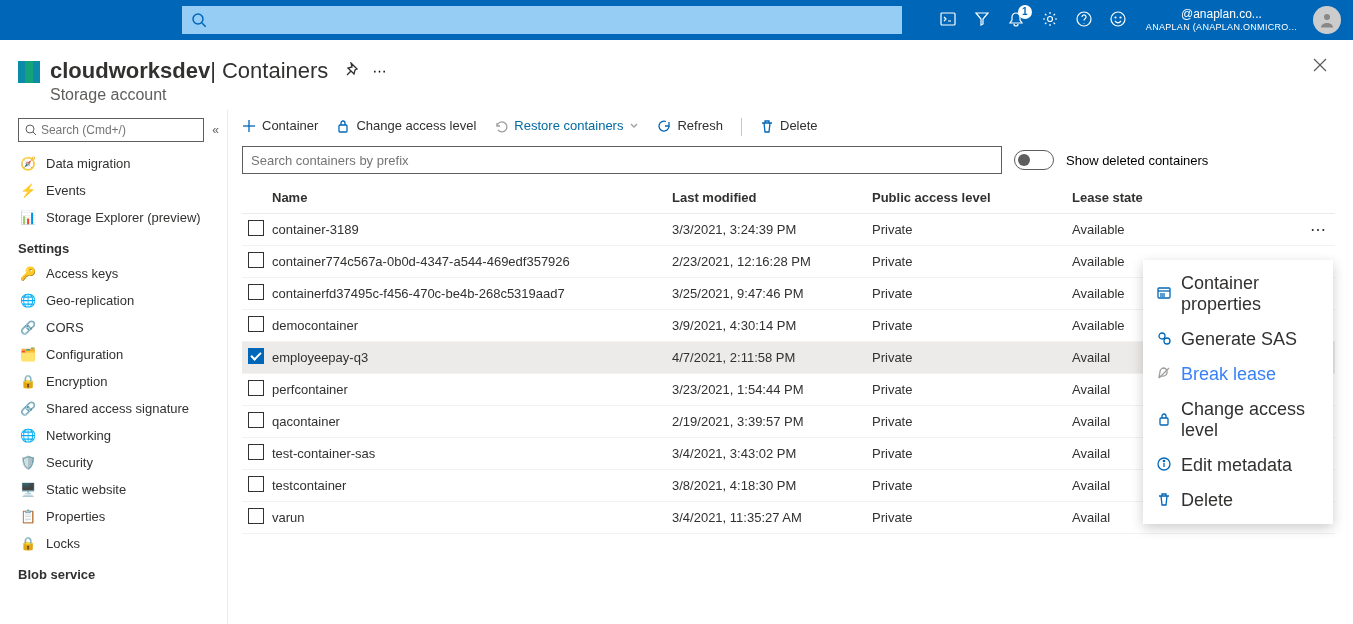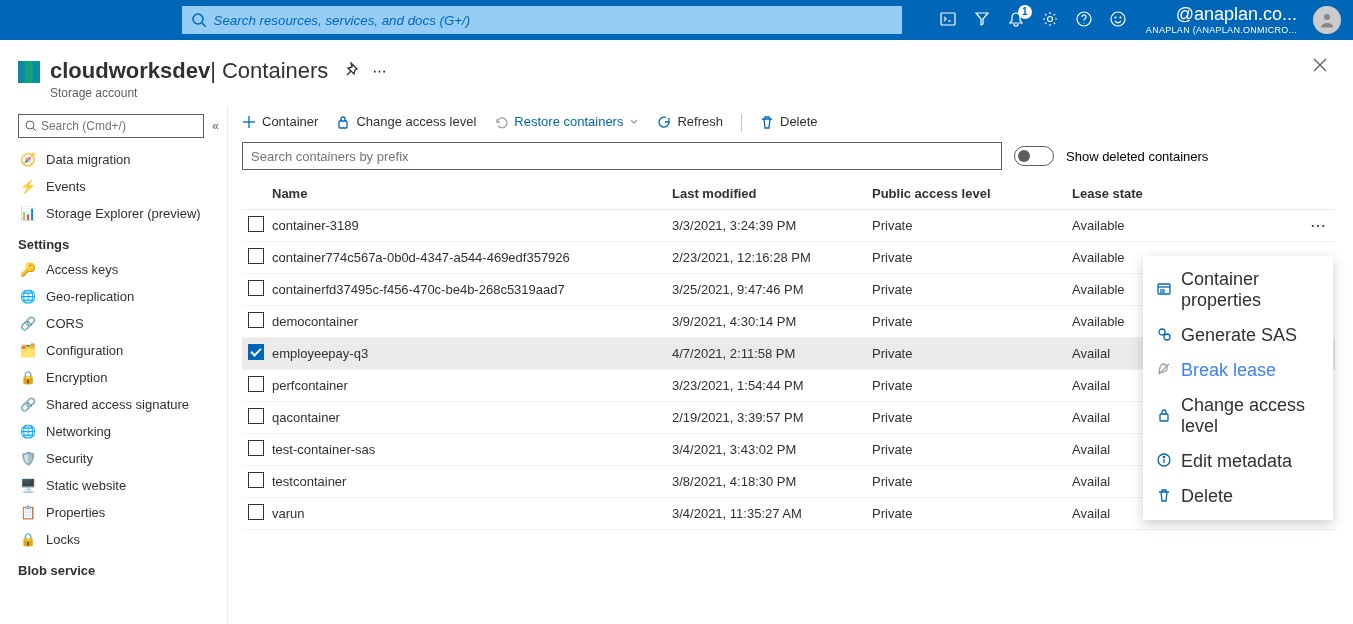--- a/index.html
+++ b/index.html
@@ -60,21 +60,21 @@
       font-weight: 600;
       display: flex; align-items: center; justify-content: center;
     }
     .topbar-account {
       text-align: right;
       color: #fff;
       font-size: 11px;
       line-height: 1.2;
       margin-left: 12px;
     }
-    .topbar-account .line1 { font-size: 18px; }
+    .topbar-account .line1 { font-size: 12px; text-align: center; }
     .topbar-account .line2 { font-size: 9px; letter-spacing: 0.3px; }
     .avatar {
       width: 28px; height: 28px; border-radius: 50%; background: #ccc;
       margin-left: 8px;
       display: flex; align-items: center; justify-content: center;
     }
     .avatar svg { width: 18px; height: 18px; fill: #888; }
 
     
     .page-header {
@@ -84,21 +84,21 @@
     }
     .header-icon {
       width: 22px; height: 22px;
       background: linear-gradient(90deg, #0b8ba7 33%, #13a279 33% 66%, #0b8ba7 66%);
       margin-right: 10px;
       margin-top: 3px;
     }
     .header-title-block { display: flex; flex-direction: column; }
     .header-title { font-size: 22px; font-weight: 400; color: #323130; display:flex; align-items:center;}
     .header-title .bold { font-weight: 600; }
-    .header-subtitle { font-size: 12px; color: #605e5c; margin-top: 2px; }
+    .header-subtitle { font-size: 16px; color: #605e5c; margin-top: 2px; }
     .header-actions { margin-left: 16px; display: flex; gap: 14px; align-items:center; margin-top:4px;}
     .header-actions svg { width: 14px; height: 14px; stroke: #323130; fill: none; stroke-width:1.3;}
     .header-close {
       margin-left: auto;
       margin-right: 8px;
       cursor: pointer;
     }
     .header-close svg { width: 14px; height: 14px; stroke: #605e5c; stroke-width: 1.3; fill: none; }
 
     
@@ -246,21 +246,20 @@
   </style>
 </head>
 <body>
 
 <div class="top-bar">
   <div class="search-global">
     <svg>
         <circle cx="6" cy="6" r="5"></circle>
         <line x1="10" y1="10" x2="14" y2="14"></line>
       </svg>
-    <input type="text" placeholder="Search resources, services, and docs (G+/)" style="">
   </div>
   <div class="topbar-spacer"></div>
   <div class="topbar-icons">
     <span class="topbar-icon"><svg>
           <rect x="1" y="2" width="14" height="12" rx="1"></rect>
           <path d="M4 6l2 2-2 2M8 10h3"></path>
         </svg></span>
     <span class="topbar-icon"><svg>
           <path d="M2 2h12l-5 6v5l-2 1v-6z"></path>
         </svg></span>

